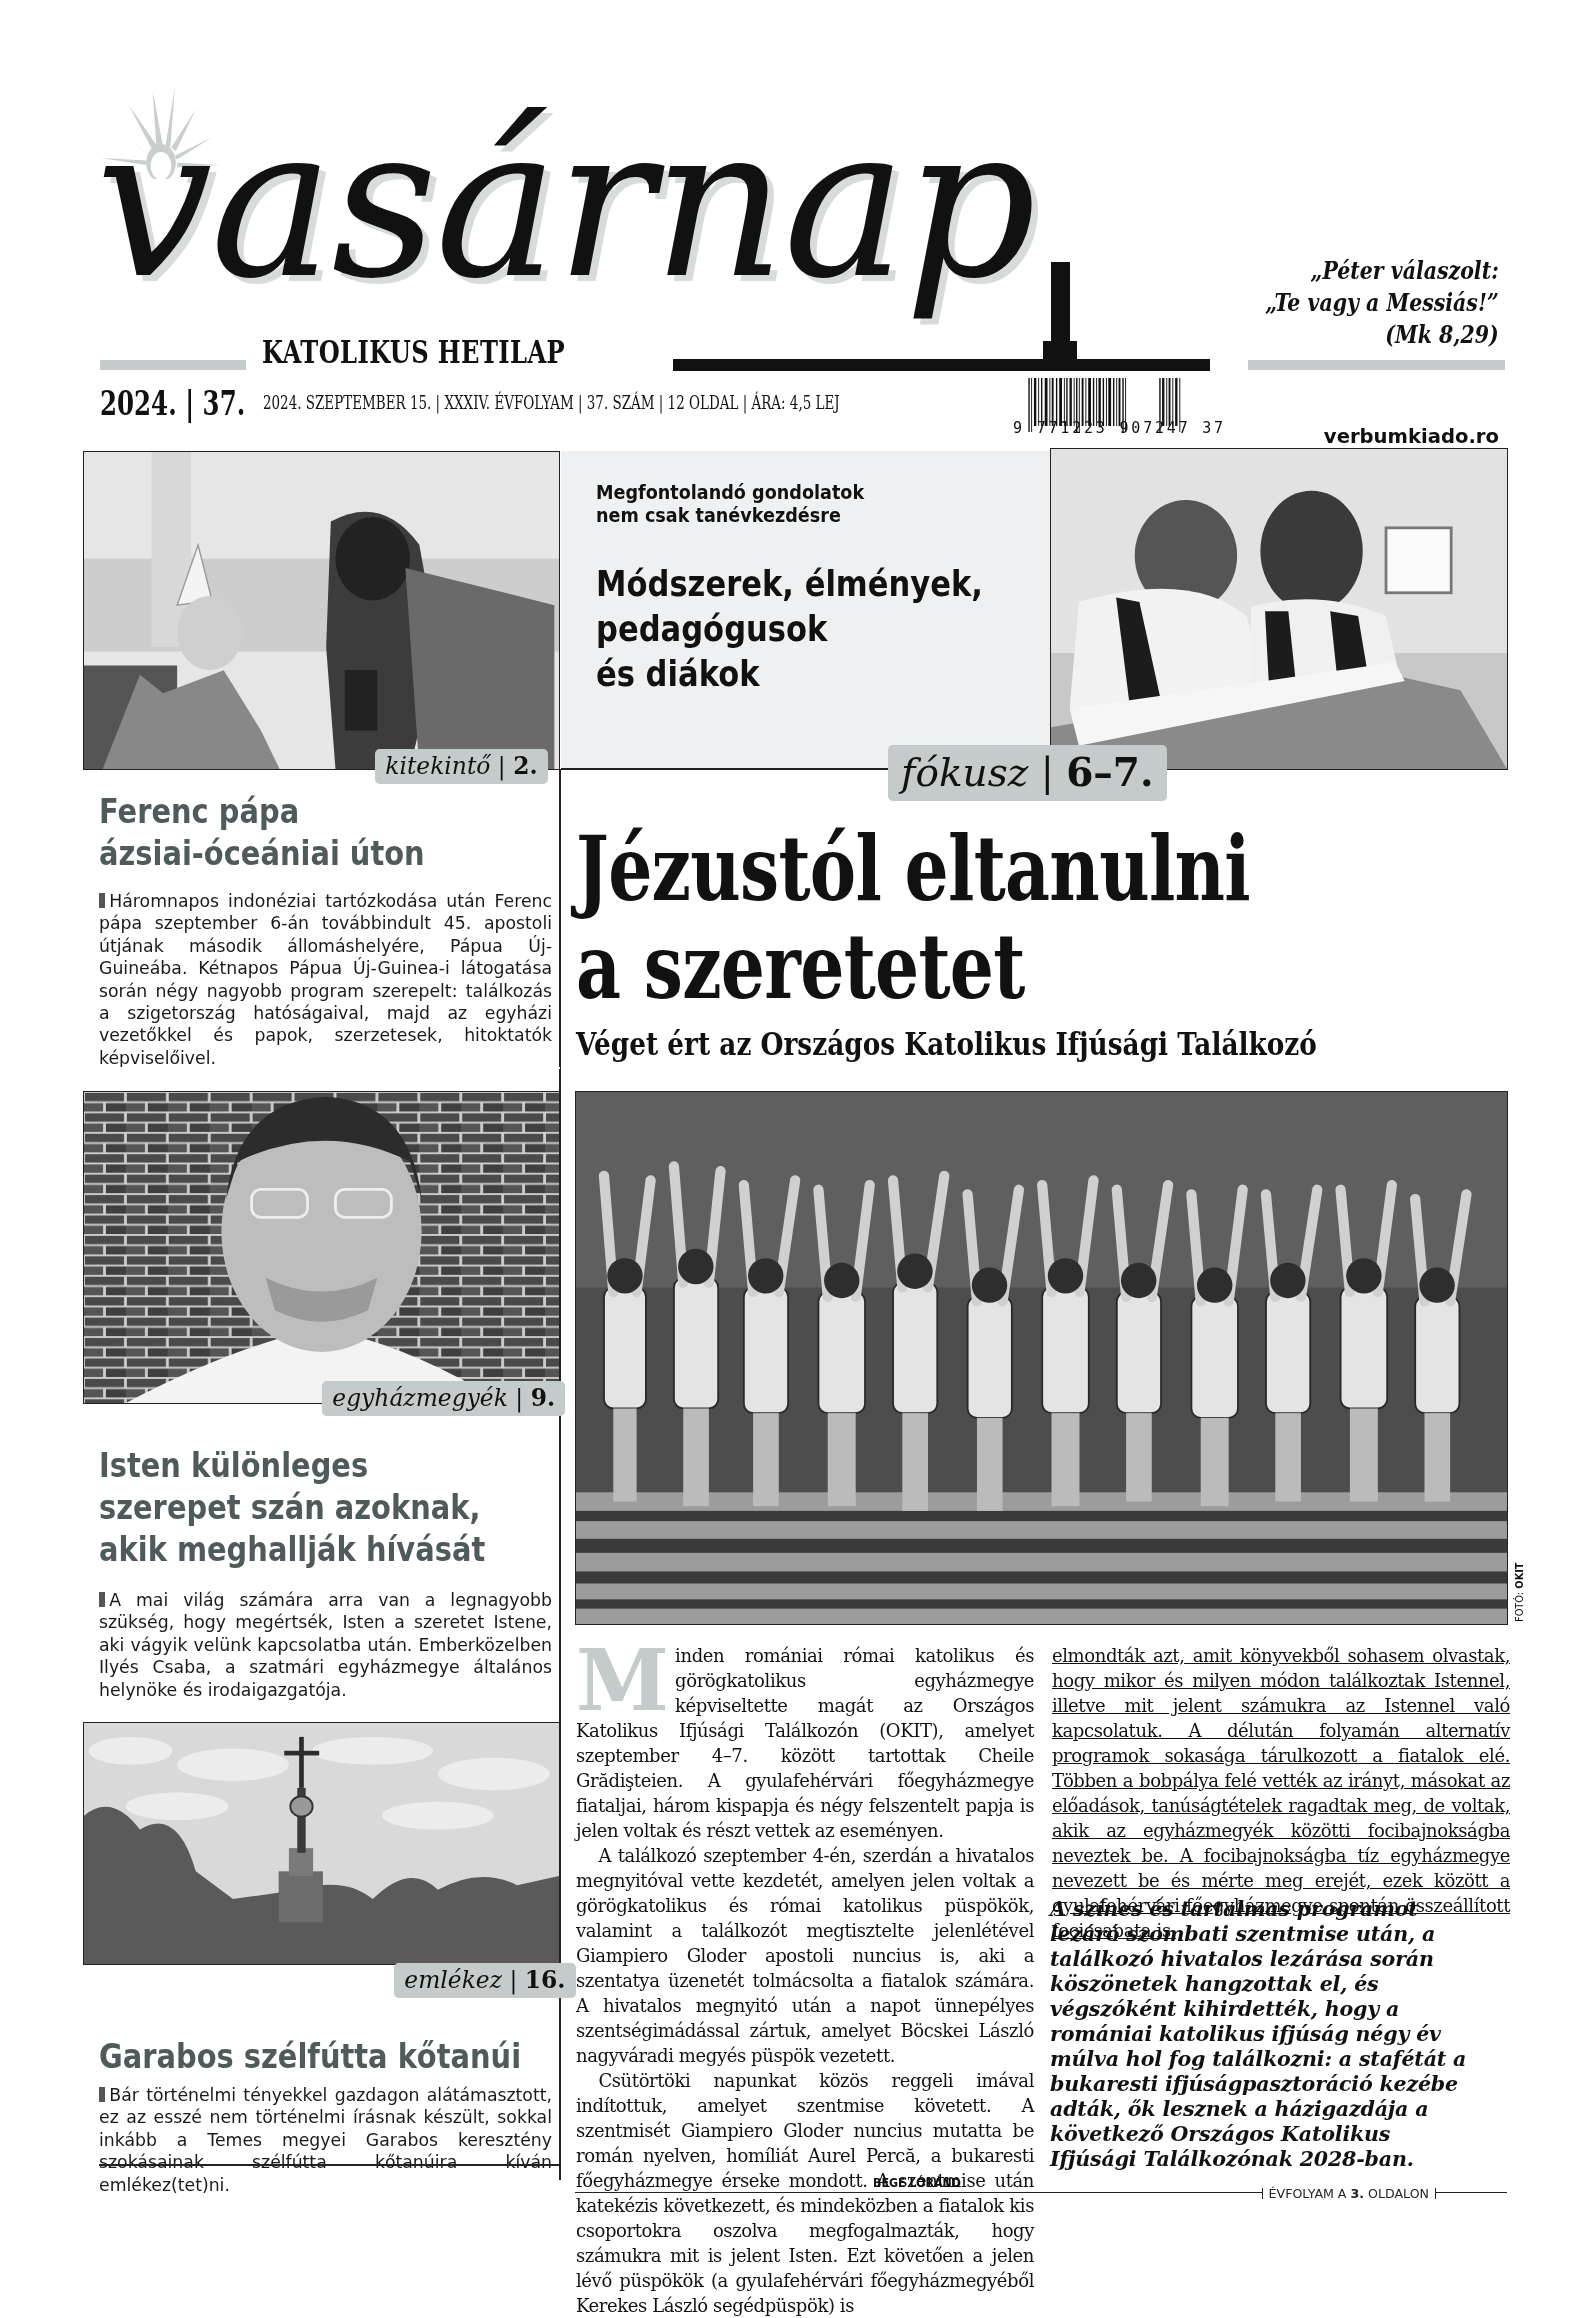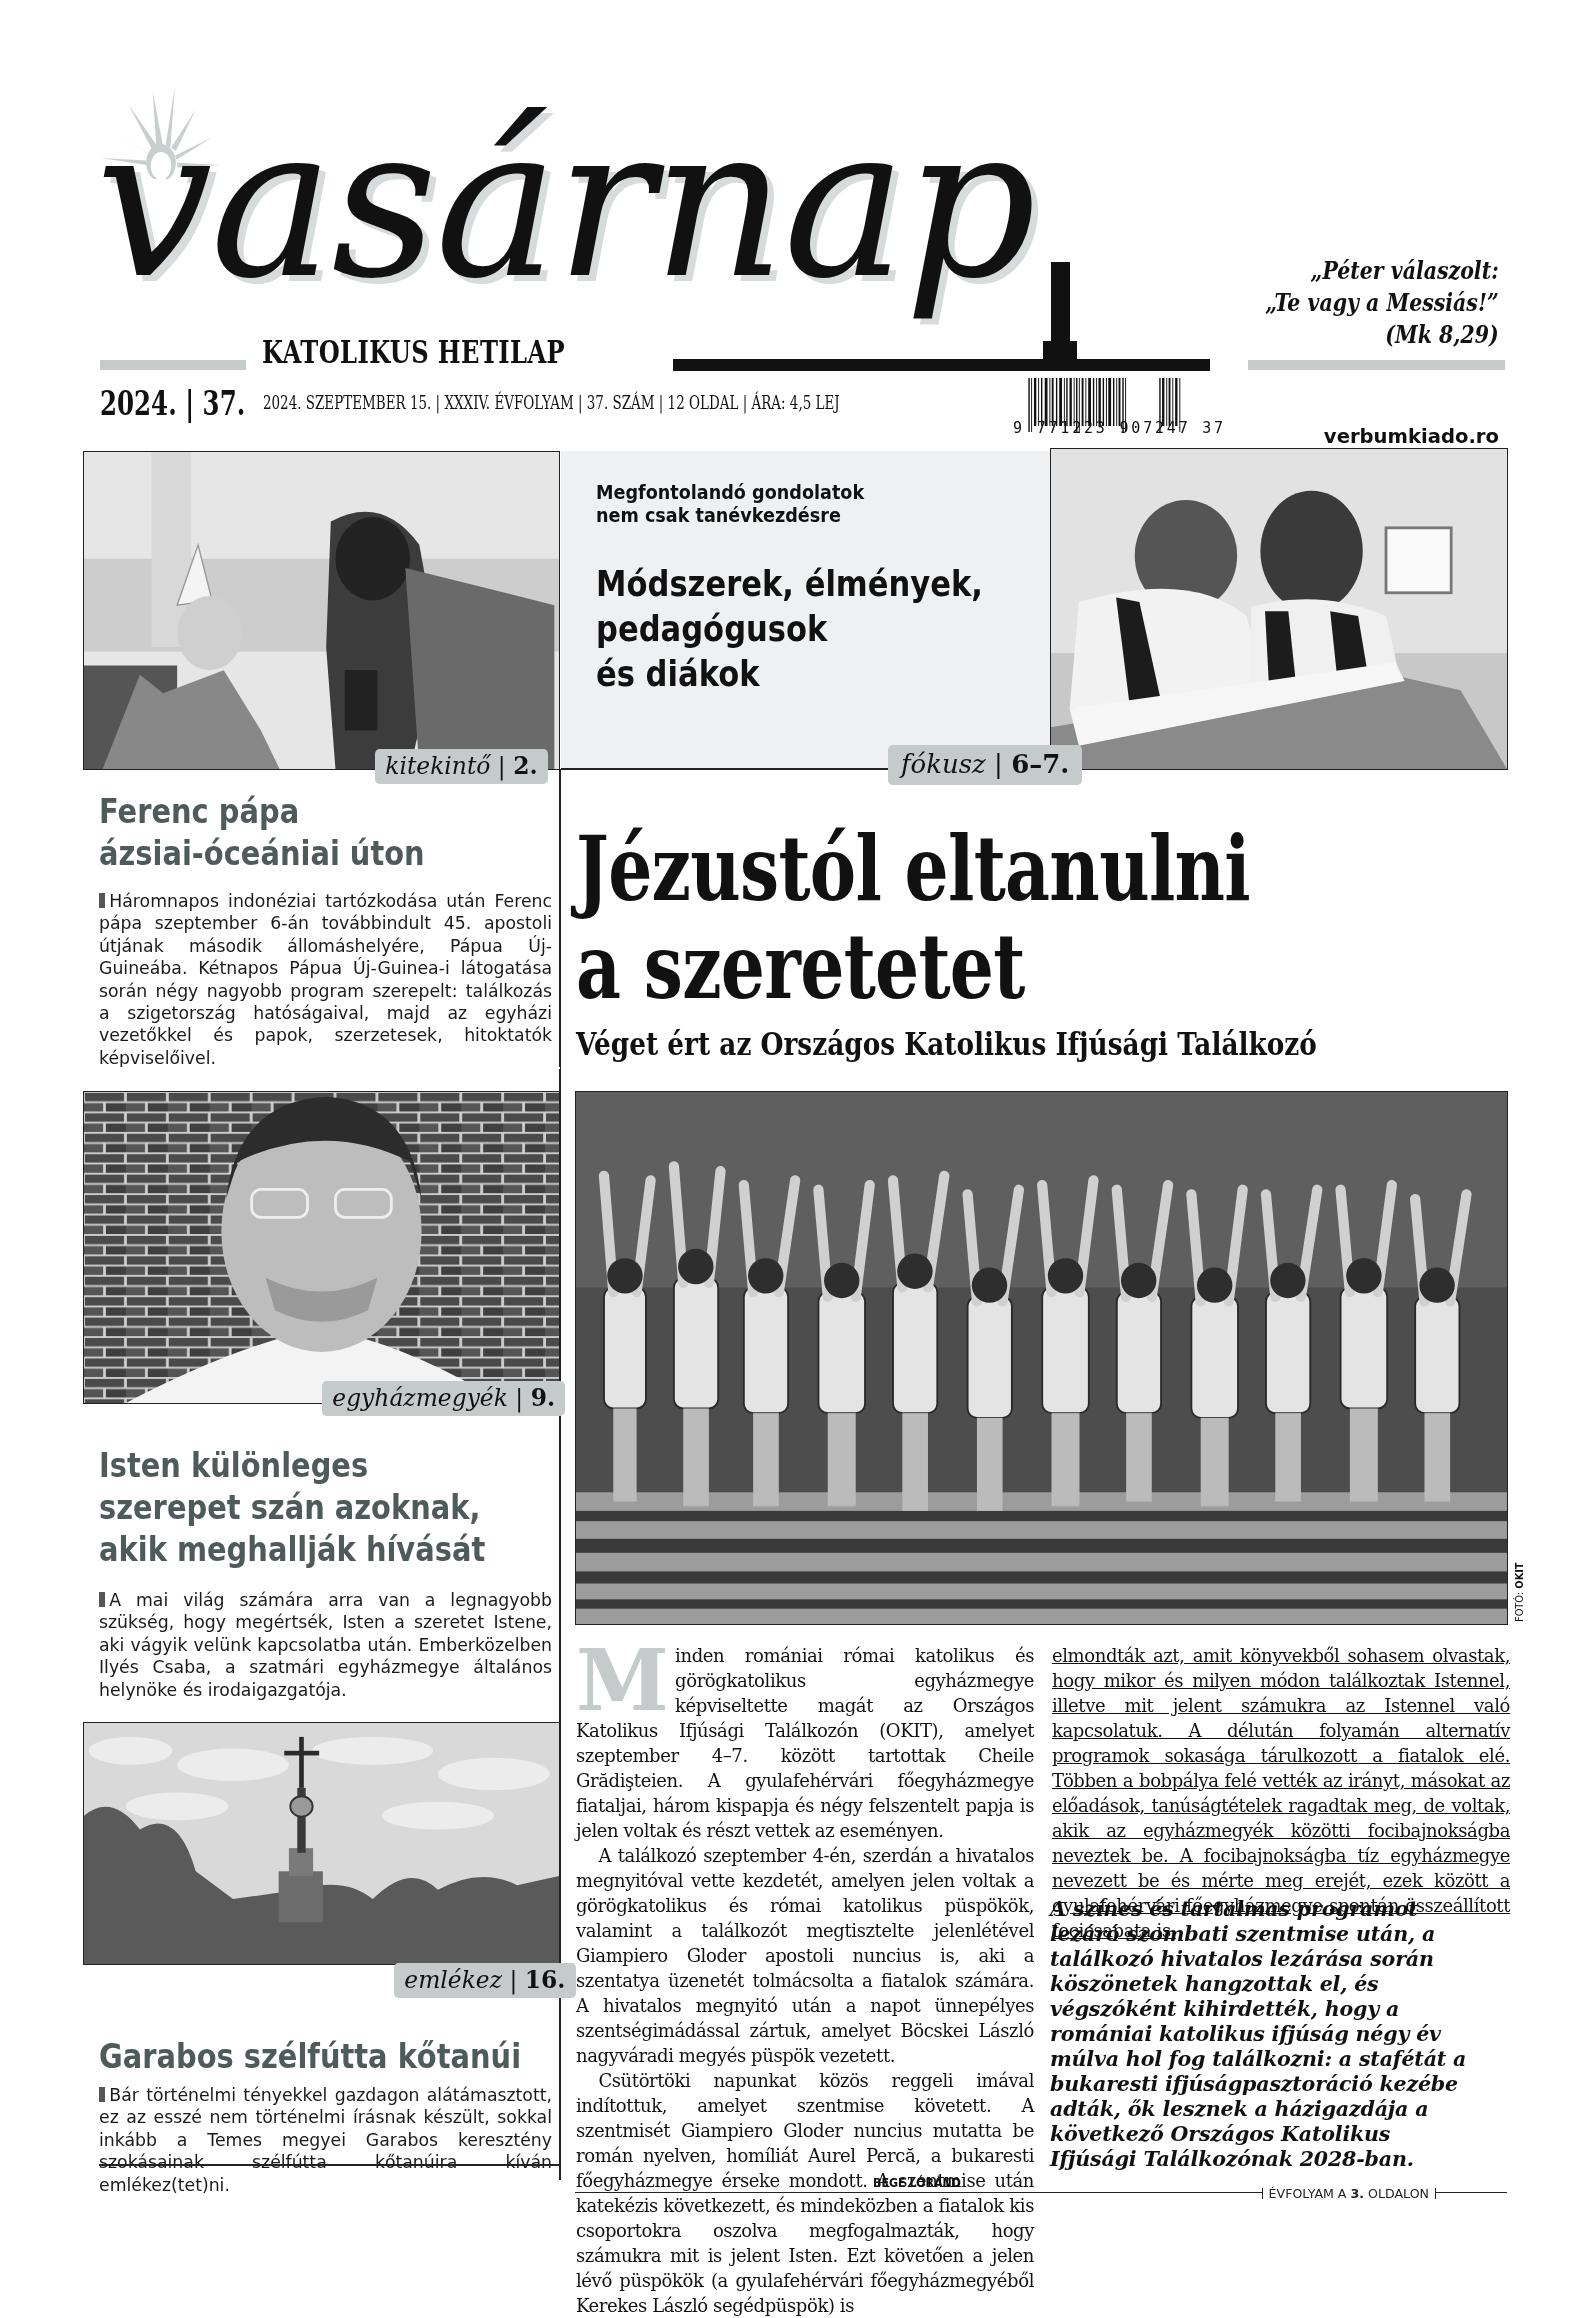--- a/index.html
+++ b/index.html
@@ -201,21 +201,21 @@
     <polygon points="0,600 700,480 880,520 980,690 0,690" fill="#8a8a8a"></polygon>
     <polygon points="40,560 740,460 760,500 60,640" fill="#f6f6f6"></polygon>
   </svg>
 </div>
 
 <div class="abs tag" style="left:366px; top:749px;margin-left:9px;">
   <span class="sec">kitekintő</span>
   <span> | </span>
   <span class="pg">2.</span>
 </div>
-<div class="abs tag" style="left:888px; top:745px; font-size:26px; padding:3.7px 13px 6.5px 13px;">
+<div class="abs tag" style="left:888px; top:745px; font-size:39px; padding:3.7px 13px 6.5px 13px;">
   <span class="sec">fókusz</span>
   <span> | </span>
   <span class="pg">6–7.</span>
 </div>
 <div class="abs hline" style="left:561px; top:768px; width:327px;"></div>
 
 <div class="abs vline"></div>
 
 <div class="abs l-head" style="top:790px;">
   <div>Ferenc pápa</div>

